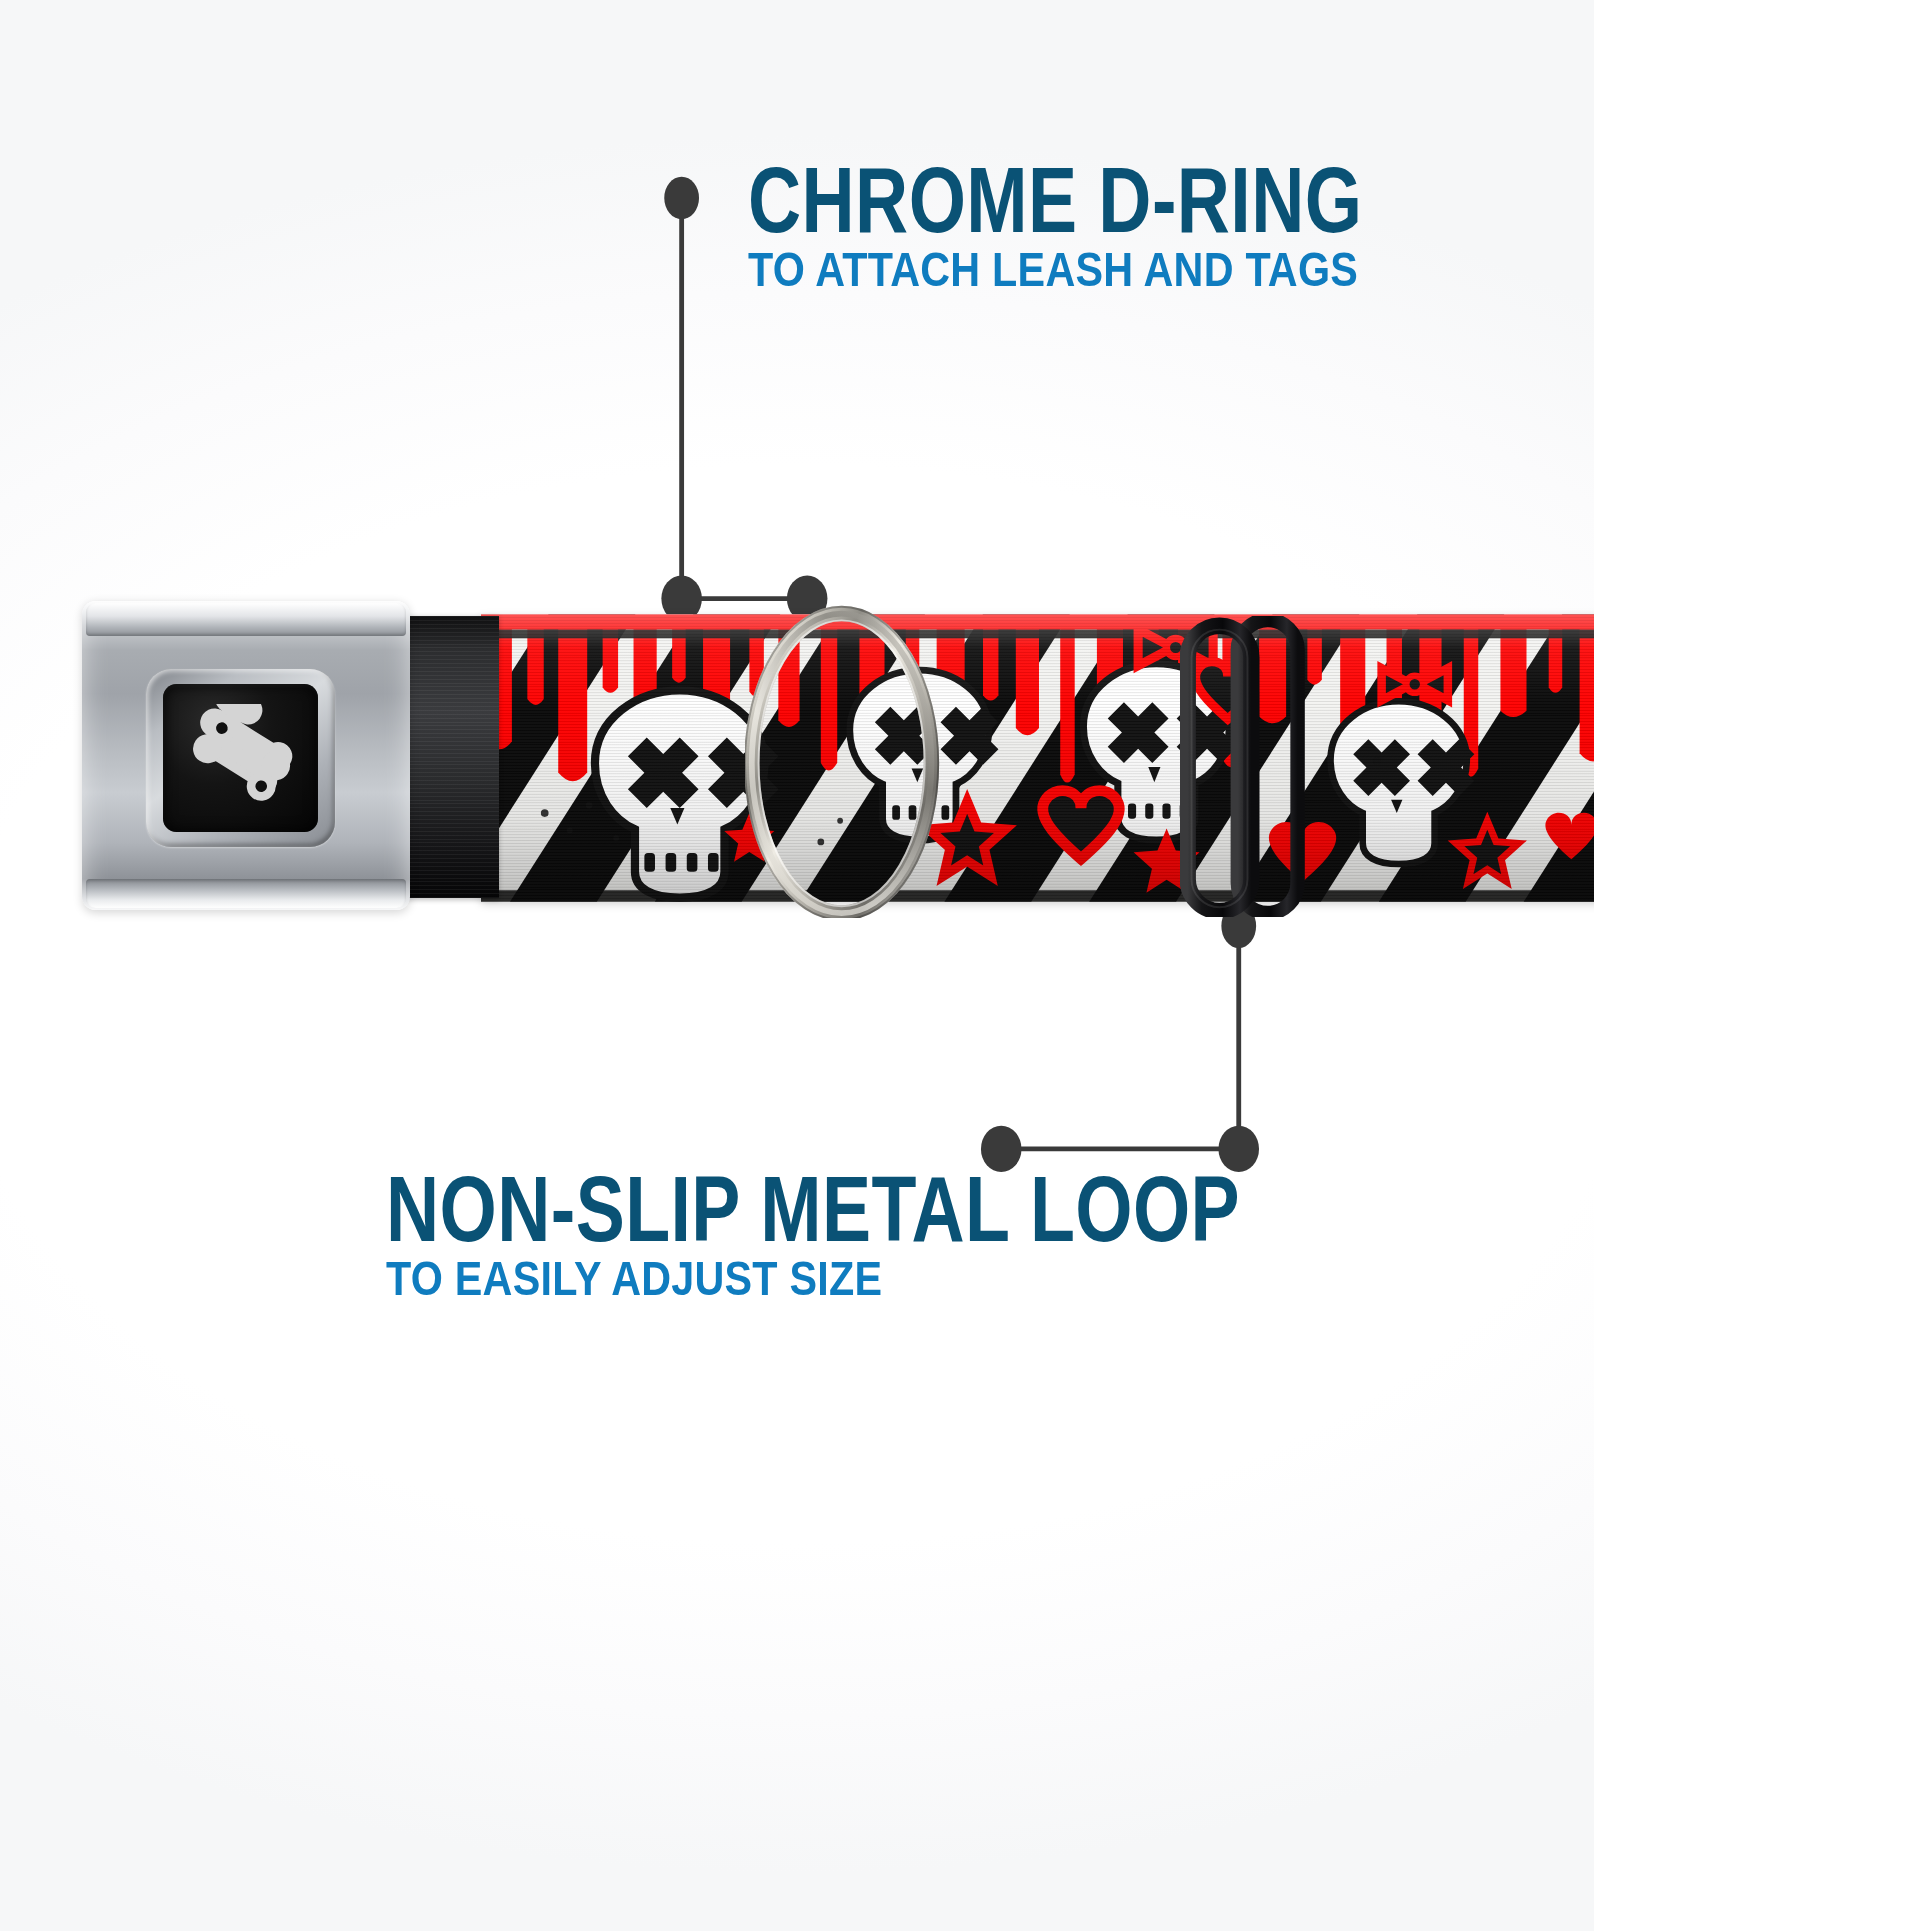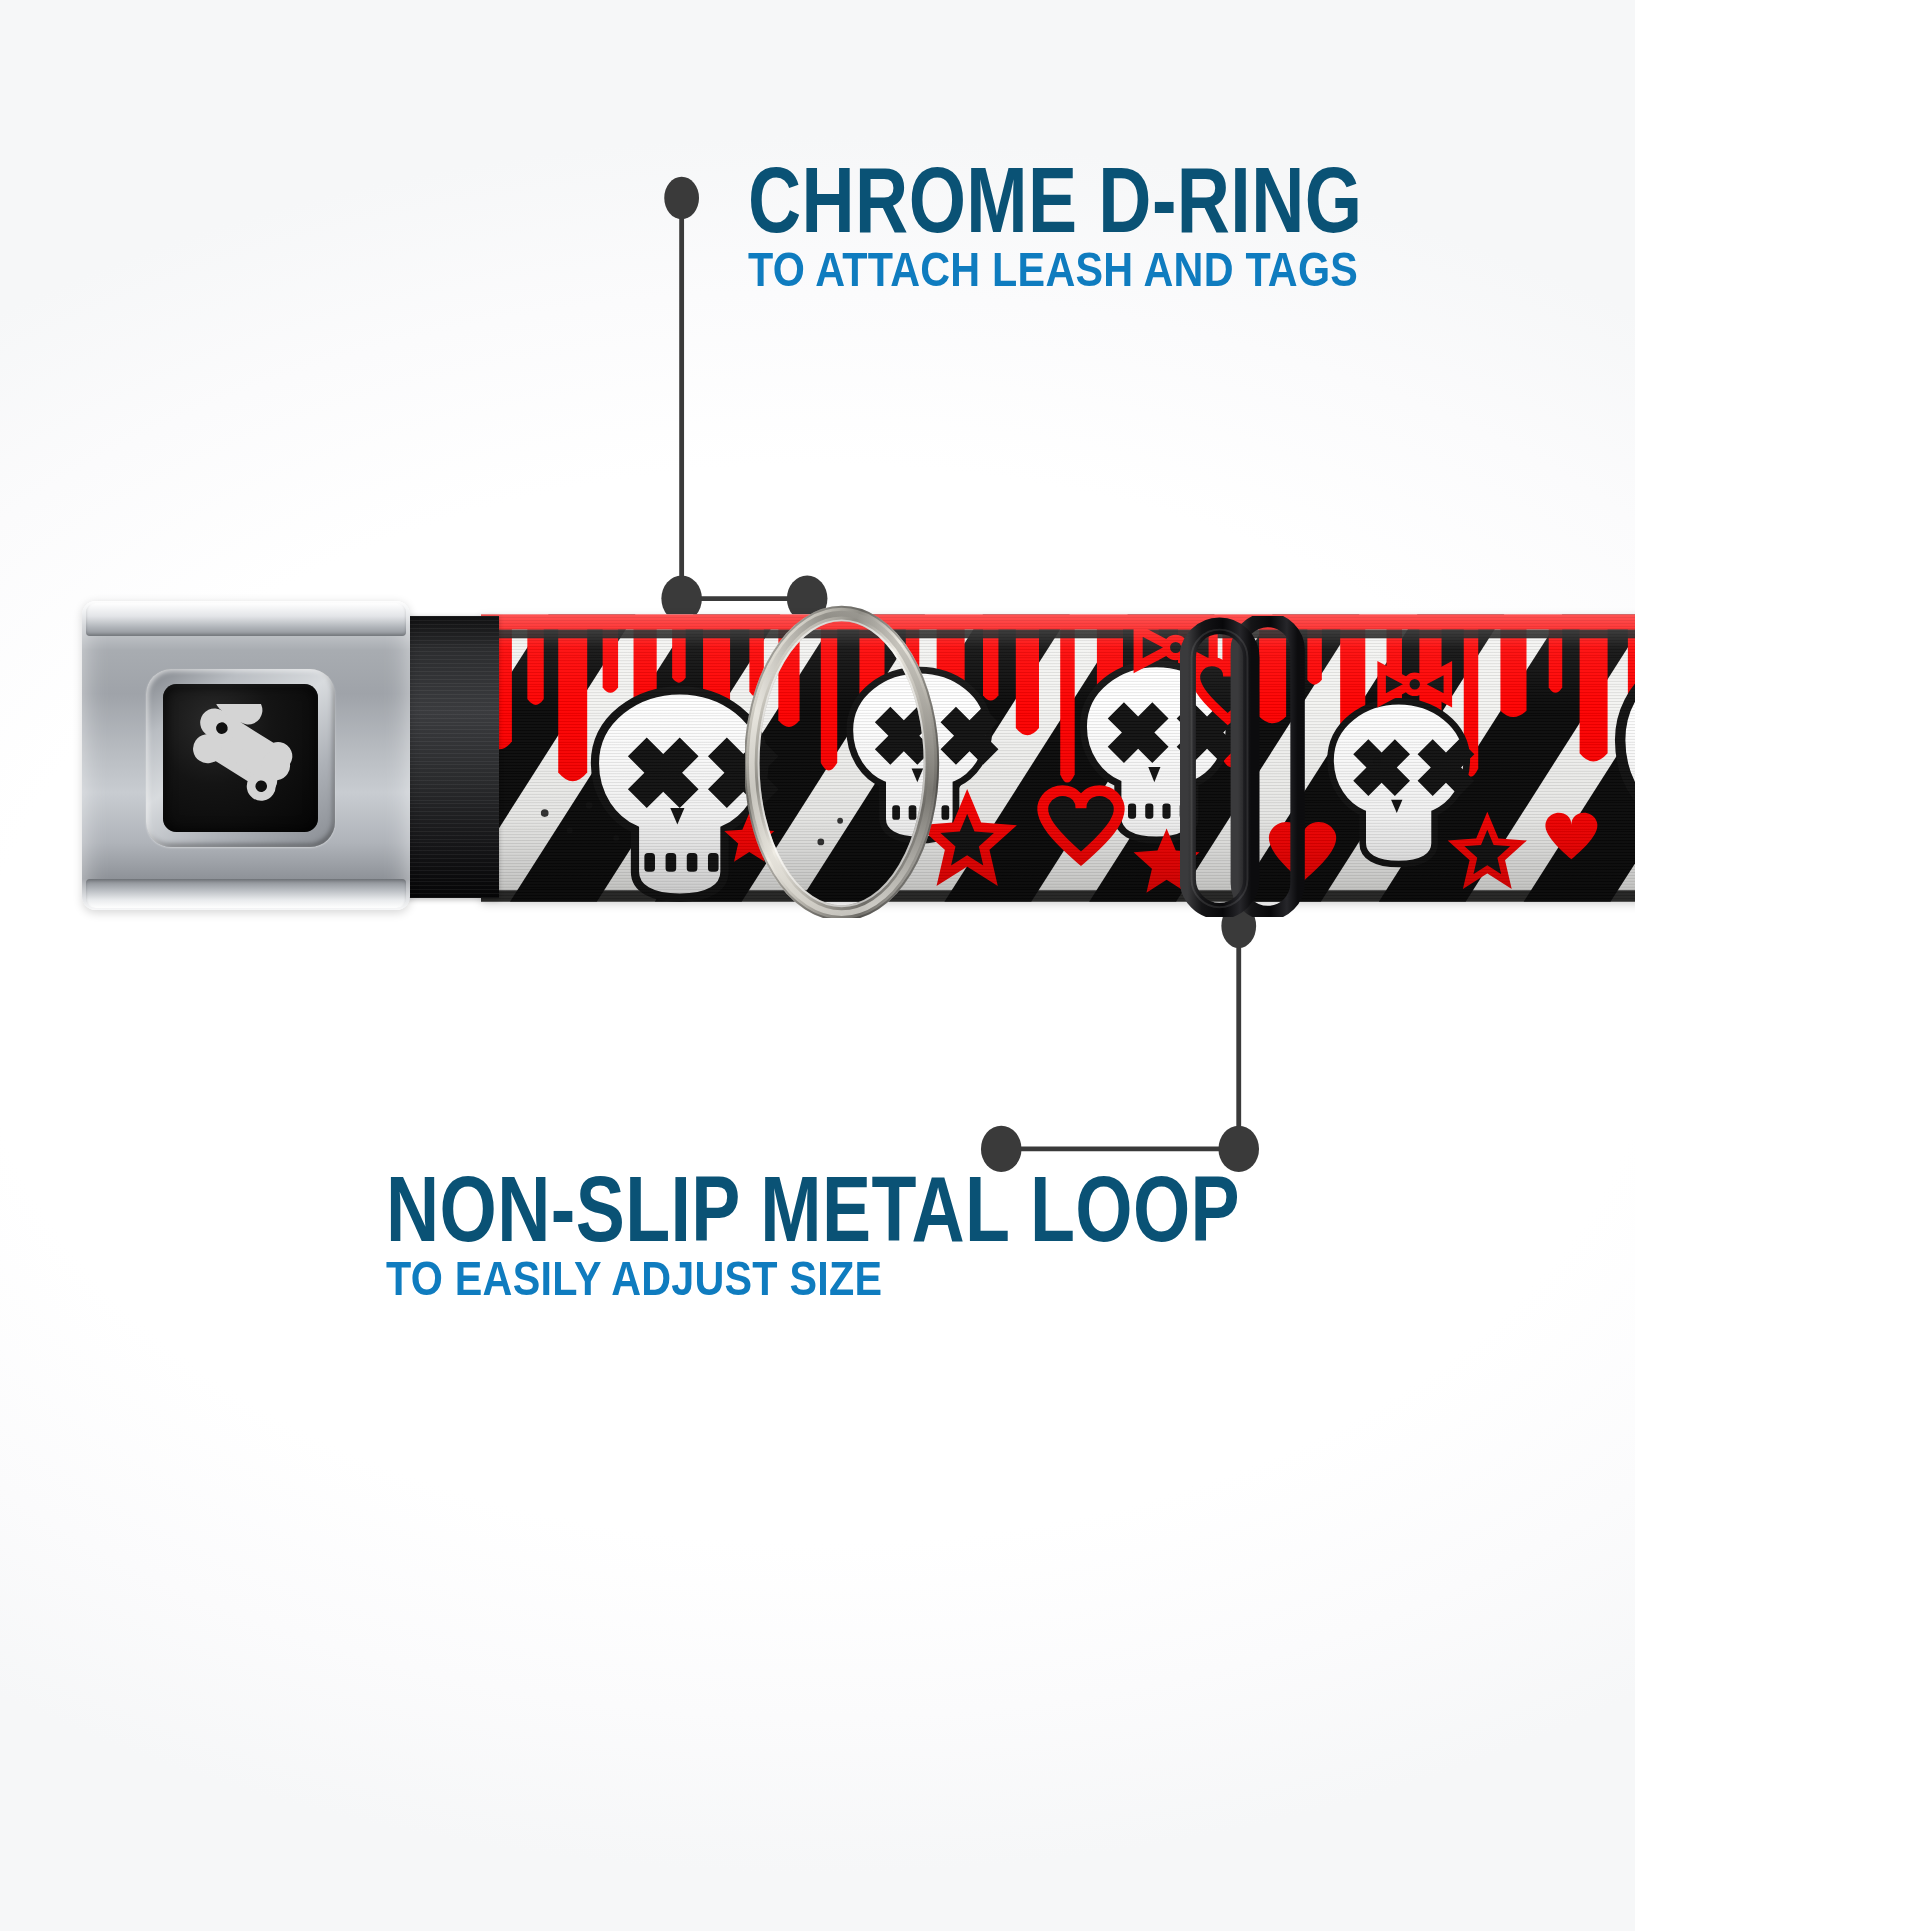--- a/index.html
+++ b/index.html
@@ -10,21 +10,20 @@
     font-family:"Liberation Sans", sans-serif;
     overflow:hidden;
     -webkit-font-smoothing:antialiased;
   }
   #stage{
     position:relative;
     width:1594px;height:1931px;
     background:
       radial-gradient(ellipse 1352px 869px at 50% 52%, #ffffff 0%, #ffffff 62%, #fbfbfc 82%, #f6f7f8 100%);
     overflow:hidden;
-    padding-left:41px;
   }
 
   
   .callout-title{
     position:absolute;
     color:#0a5275;
     font-weight:700;
     letter-spacing:0.5px;
     white-space:nowrap;
     line-height:1;

